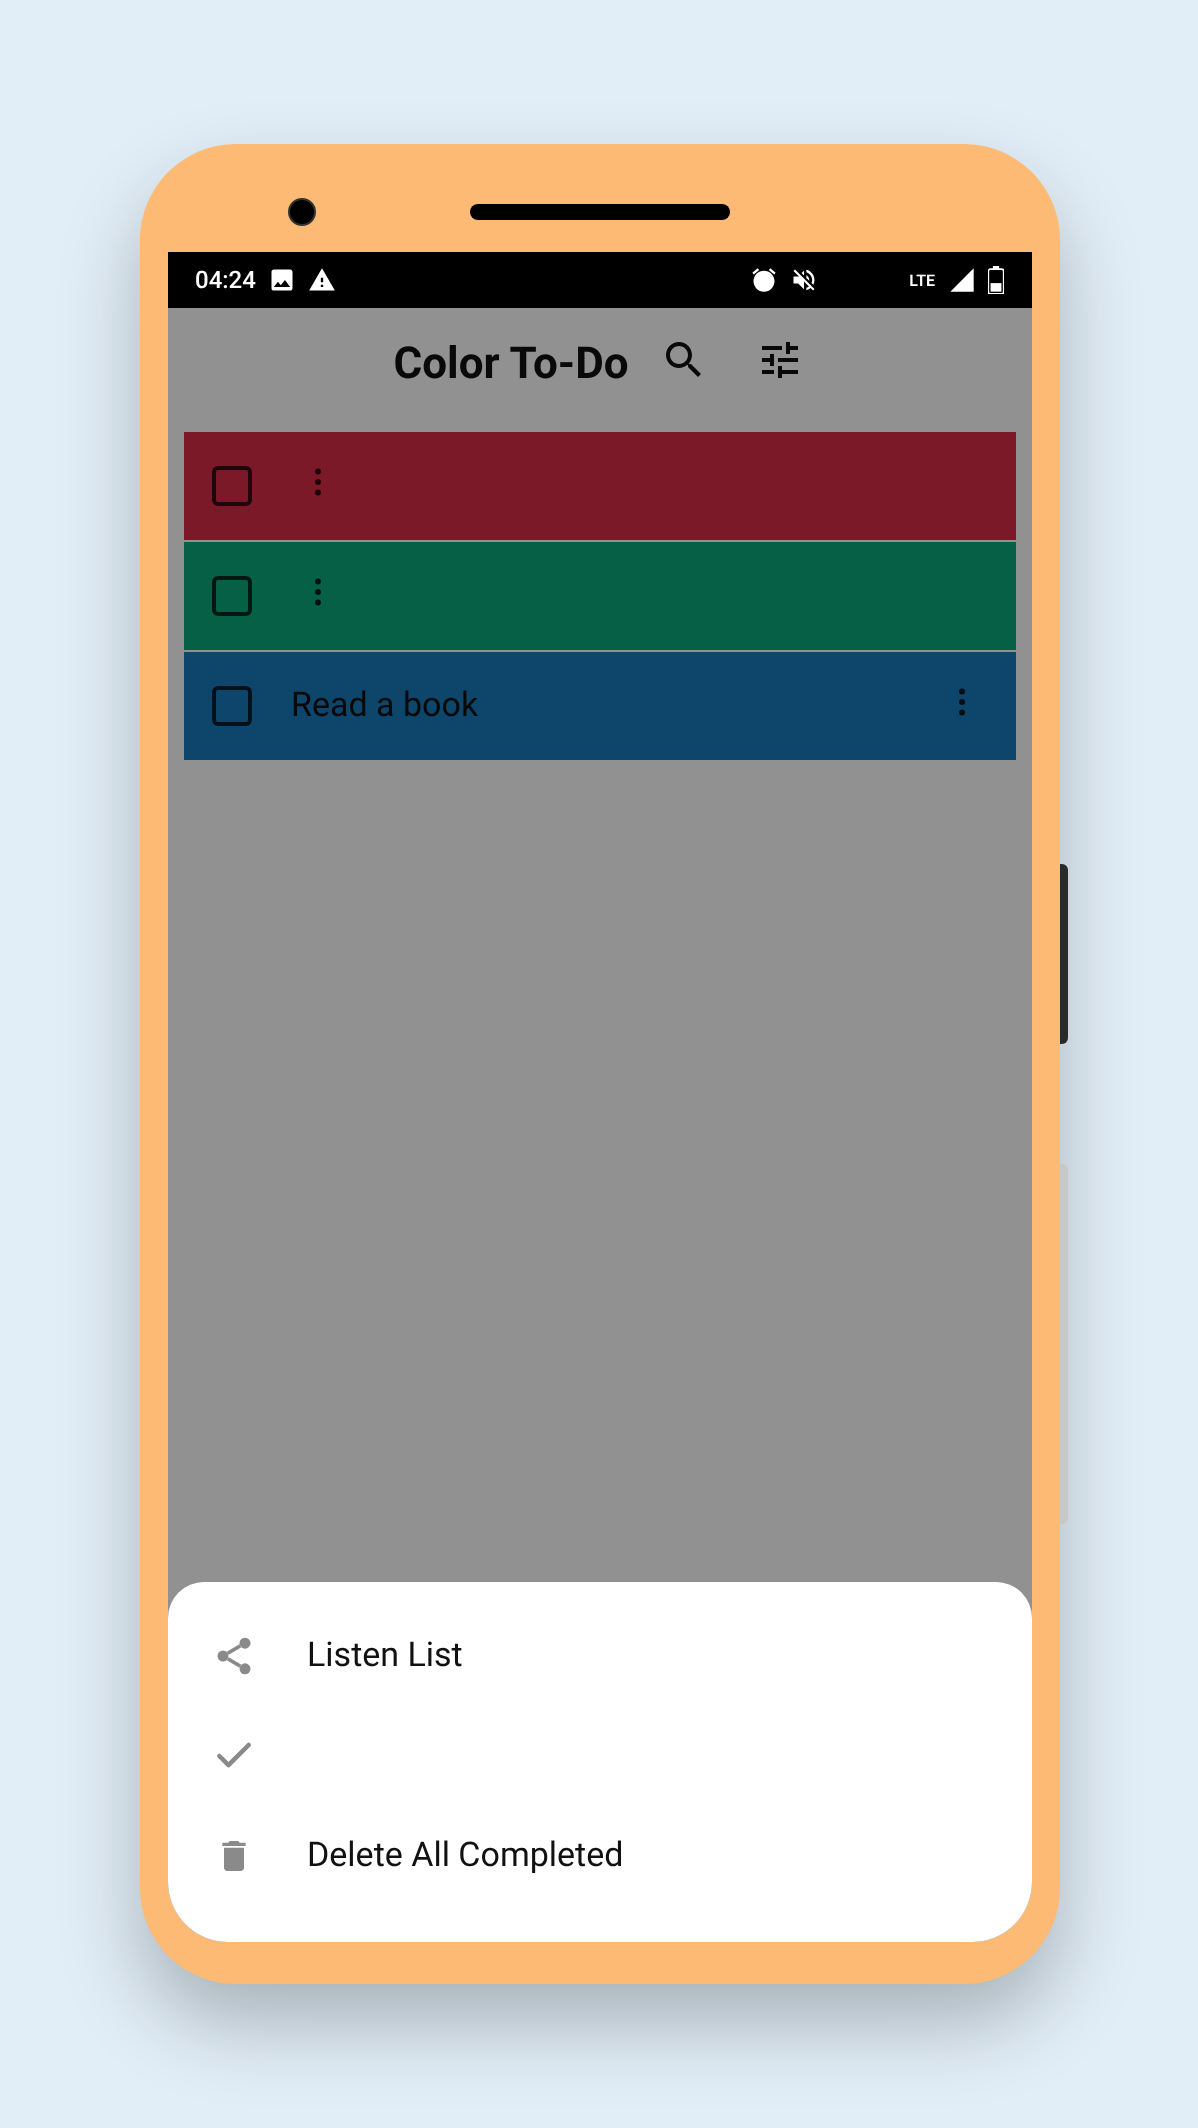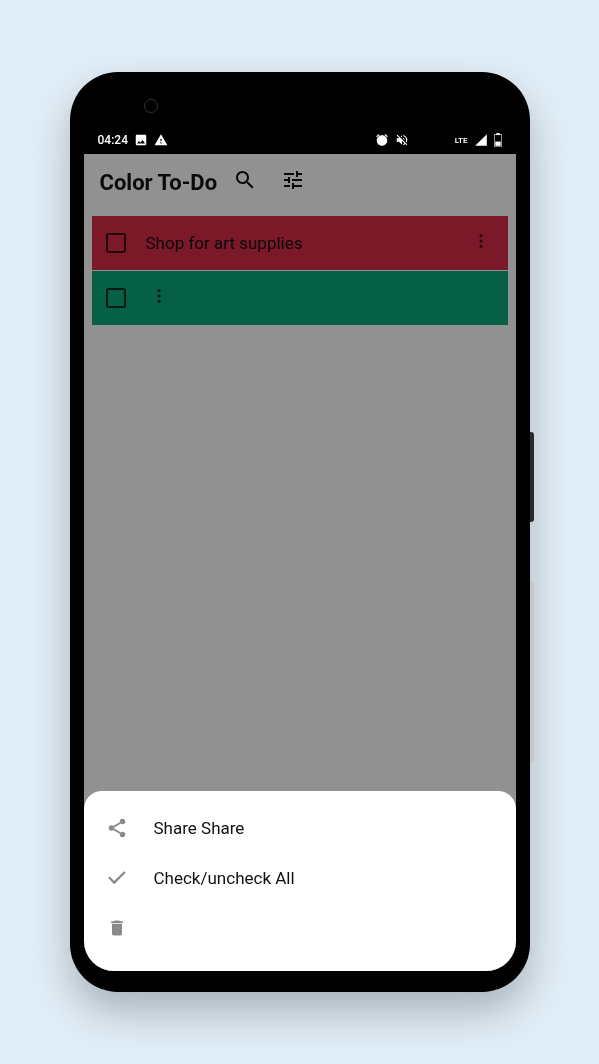--- a/index.html
+++ b/index.html
@@ -9,21 +9,21 @@
     background: #e2eef7;
     font-family: -apple-system, BlinkMacSystemFont, 'Segoe UI', Roboto, sans-serif;
     display: flex;
     align-items: center;
     justify-content: center;
     overflow: hidden;
   }
   .phone-frame {
     width: 460px;
     height: 920px;
-    background: #000000;
+    background: #fdba74;
     border-radius: 48px;
     padding: 14px;
     position: relative;
     box-shadow: 0 20px 40px rgba(0,0,0,0.25);
   }
   .phone-buttons-right {
     position: absolute;
     right: -4px;
     top: 360px;
     width: 4px;
@@ -90,21 +90,21 @@
     background: #fafafa;
     height: calc(100% - 28px);
     position: relative;
   }
   .app-bar {
     height: 56px;
     background: #fafafa;
     display: flex;
     align-items: center;
     padding: 0 16px;
-    justify-content: flex-start;
+    justify-content: center;
     gap: 16px;
   }
   .app-title {
     font-size: 22px;
     font-weight: 700;
     color: #111;
   }
   .app-bar-actions {
     display: flex;
     gap: 24px;
@@ -232,31 +232,41 @@
             <svg width="24" height="24" viewBox="0 0 24 24" fill="#111">
                 <path d="M3 17v2h6v-2H3zM3 5v2h10V5H3zm10 16v-2h8v-2h-8v-2h-2v6h2zM7 9v2H3v2h4v2h2V9H7zm14 4v-2H11v2h10zm-6-4h2V7h4V5h-4V3h-2v6z"></path>
               </svg>
           </span>
         </div>
       </div>
 
       <div class="task-list">
         <div class="task-item red">
           <div class="checkbox"></div>
-          <div class="task-label">Shop for art supplies</div>
           <div class="task-more">
             <svg width="18" height="18" viewBox="0 0 24 24" fill="currentColor">
                 <circle cx="12" cy="5" r="2"></circle>
                 <circle cx="12" cy="12" r="2"></circle>
                 <circle cx="12" cy="19" r="2"></circle>
               </svg>
           </div>
         </div>
         <div class="task-item green">
           <div class="checkbox"></div>
+          <div class="task-more">
+            <svg width="18" height="18" viewBox="0 0 24 24" fill="currentColor">
+                <circle cx="12" cy="5" r="2"></circle>
+                <circle cx="12" cy="12" r="2"></circle>
+                <circle cx="12" cy="19" r="2"></circle>
+              </svg>
+          </div>
+        </div>
+        <div class="task-item blue">
+          <div class="checkbox"></div>
+          <div class="task-label">Read a book</div>
           <div class="task-more">
             <svg width="18" height="18" viewBox="0 0 24 24" fill="currentColor">
                 <circle cx="12" cy="5" r="2"></circle>
                 <circle cx="12" cy="12" r="2"></circle>
                 <circle cx="12" cy="19" r="2"></circle>
               </svg>
           </div>
         </div>
       </div>
 
@@ -266,34 +276,34 @@
         <div class="sheet-item">
           <span class="sheet-icon">
             <svg width="22" height="22" viewBox="0 0 24 24" fill="none" stroke="#8a8a8a" stroke-width="2">
                 <circle cx="18" cy="5" r="3" fill="#8a8a8a" stroke="none"></circle>
                 <circle cx="6" cy="12" r="3" fill="#8a8a8a" stroke="none"></circle>
                 <circle cx="18" cy="19" r="3" fill="#8a8a8a" stroke="none"></circle>
                 <line x1="8.6" y1="10.5" x2="15.4" y2="6.5"></line>
                 <line x1="8.6" y1="13.5" x2="15.4" y2="17.5"></line>
               </svg>
           </span>
-          <span>Share Share</span>
+          <span>Listen List</span>
         </div>
         <div class="sheet-item">
           <span class="sheet-icon">
             <svg width="22" height="22" viewBox="0 0 24 24" fill="none" stroke="#8a8a8a" stroke-width="2.5" stroke-linecap="round" stroke-linejoin="round">
                 <polyline points="20 6 9 17 4 12"></polyline>
               </svg>
           </span>
-          <span>Check/uncheck All</span>
         </div>
         <div class="sheet-item">
           <span class="sheet-icon">
             <svg width="20" height="20" viewBox="0 0 24 24" fill="#8a8a8a">
                 <path d="M6 19c0 1.1.9 2 2 2h8c1.1 0 2-.9 2-2V7H6v12zM19 4h-3.5l-1-1h-5l-1 1H5v2h14V4z"></path>
               </svg>
           </span>
+          <span>Delete All Completed</span>
         </div>
       </div>
 
     </div>
   </div>
 </div>
 
 </body></html>

